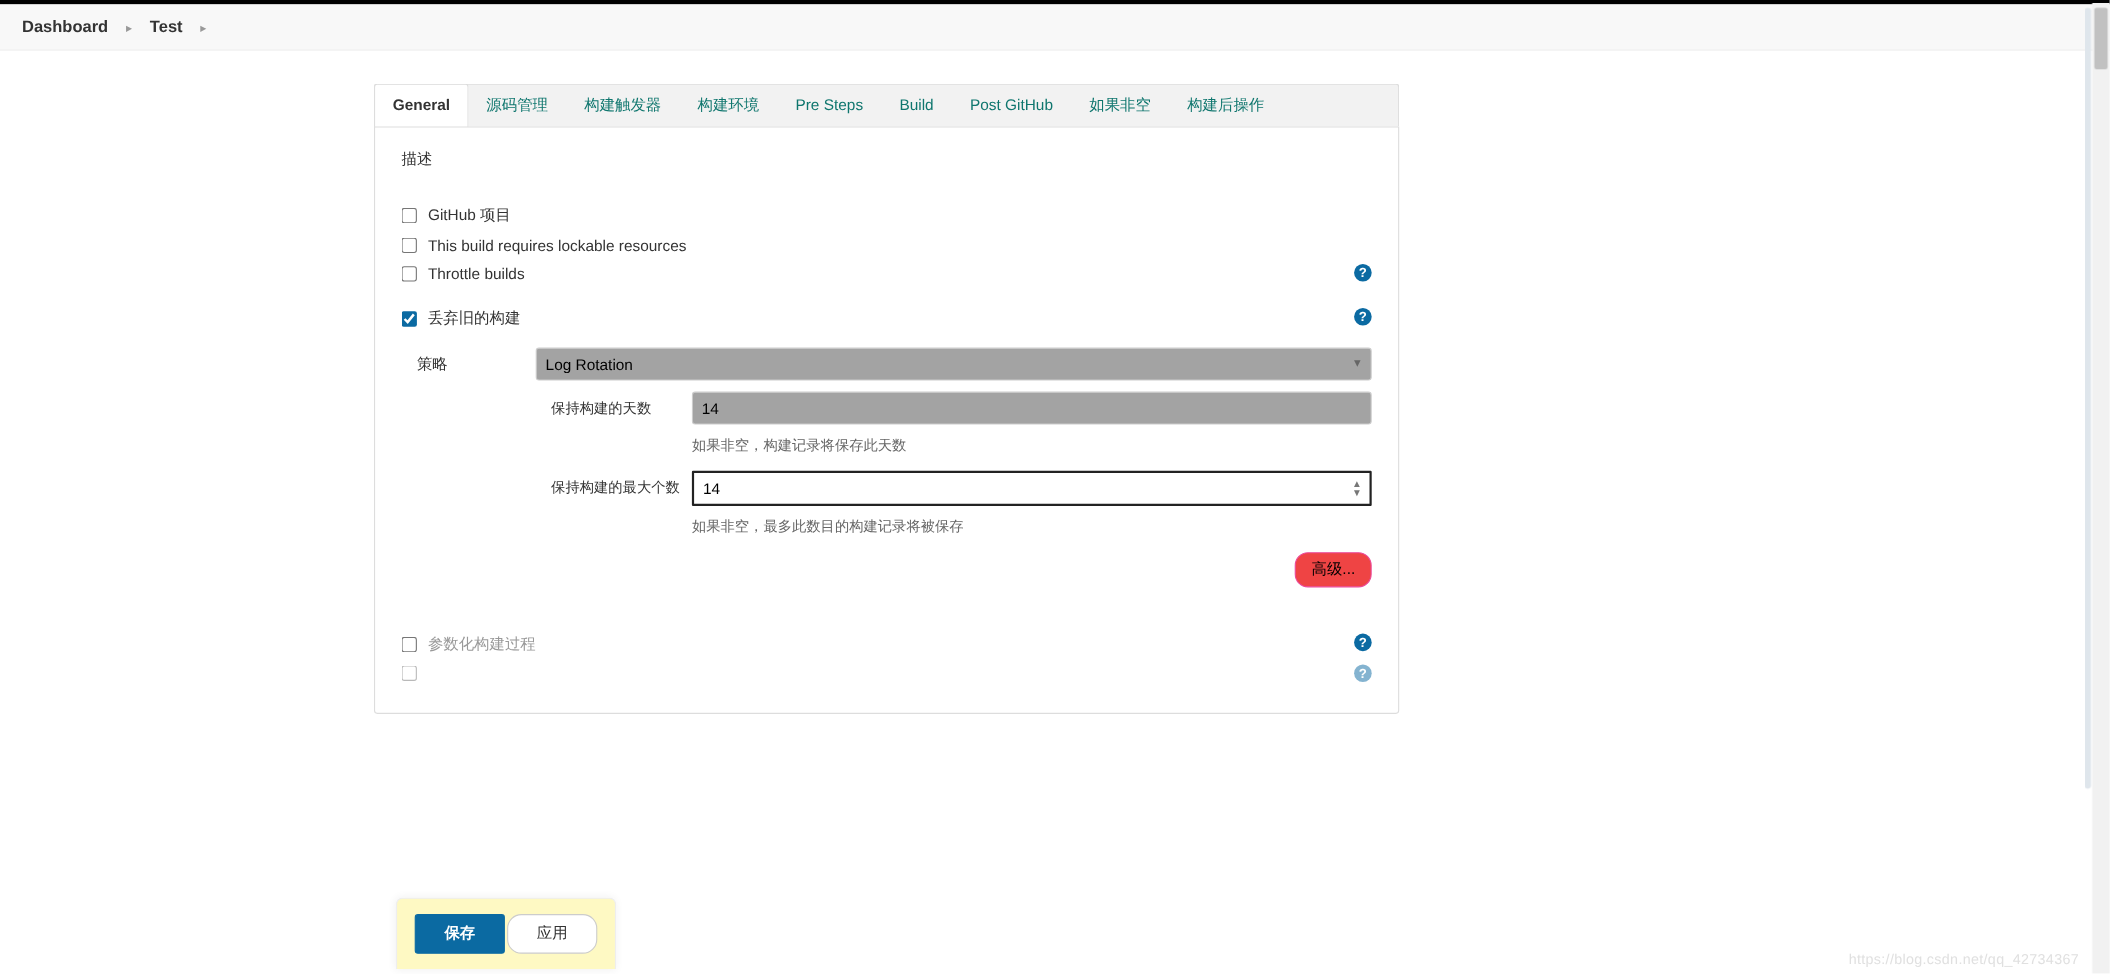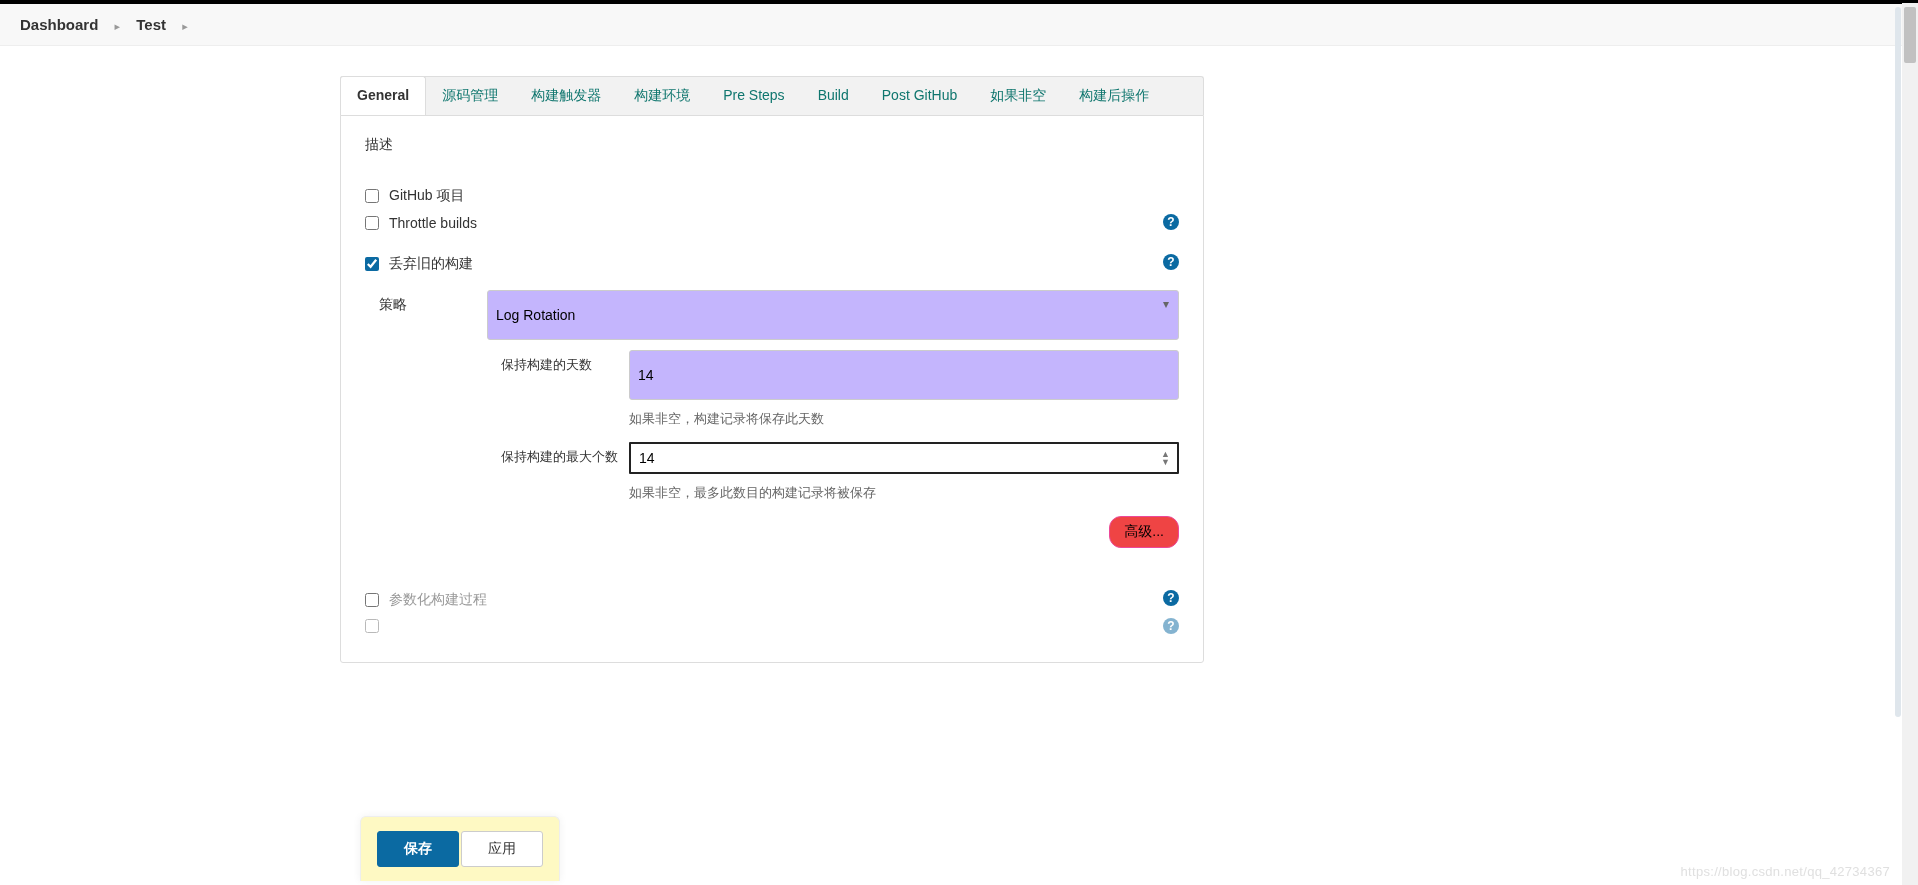--- a/index.html
+++ b/index.html
@@ -1,49 +1,49 @@
 <!DOCTYPE html>
 <html><head>
 <meta charset="utf-8">
 <style>
   * { box-sizing: border-box; margin: 0; padding: 0; }
   body { font-family: -apple-system, BlinkMacSystemFont, "Segoe UI", Arial, sans-serif; background: #fff; font-size: 14px; color: #333; }
   .topbar { height: 4px; background: #000; }
   .breadcrumb { padding: 12px 20px; background: #f8f8f8; border-bottom: 1px solid #eee; font-size: 15px; }
   .breadcrumb a { color: #333; font-weight: 600; text-decoration: none; }
   .breadcrumb .sep { color: #999; margin: 0 12px; font-size: 11px; }
-  .container { width: 864px; margin: 30px auto 0 340px; }
+  .container { width: 932px; margin: 30px auto 0 340px; }
   .tabs { display: flex; background: #f2f2f2; border: 1px solid #ddd; border-bottom: none; border-radius: 3px 3px 0 0; }
   .tab { padding: 10px 16px; color: #0f766e; cursor: pointer; font-size: 14px; border-right: 1px solid transparent; }
   .tab.active { background: #fff; color: #333; font-weight: 600; border: 1px solid #ddd; border-bottom: 1px solid #fff; border-radius: 3px 3px 0 0; margin-bottom: -1px; margin-top: -1px; margin-left: -1px; }
   .panel { border: 1px solid #ddd; padding: 14px 24px 24px 24px; border-radius: 0 0 3px 3px; position: relative; }
   .row { display: flex; margin-bottom: 8px; align-items: flex-start; }
   .label { width: 108px; padding-top: 6px; font-size: 14px; flex-shrink: 0; }
   .labelw { width: 128px; padding-top: 6px; font-size: 13px; text-align: left; flex-shrink: 0; }
   .control { flex: 1; }
   textarea.desc { width: 680px; height: 96px; border: 1px solid #ccc; border-radius: 3px; padding: 6px; font-family: inherit; resize: both; }
   .slider-mark { width: 680px; height: 6px; border-top: 1px solid #ddd; border-left: 1px solid #ddd; border-right: 1px solid #ddd; position: relative; }
   .slider-mark::after { content:""; position:absolute; left:50%; top:-1px; width:30px; height:2px; background:#bbb; transform:translateX(-50%); }
   .subtext { margin-top: 10px; font-size: 14px; color: #555; }
   .subtext a { color: #0b6aa2; text-decoration: none; margin-left: 2px; }
   .checks { margin-top: 28px; }
   .check-row { display: flex; align-items: center; padding: 5px 0; position: relative; }
   .check-box { width: 14px; height: 14px; margin-right: 10px; accent-color: #0b6aa2; }
   .check-label { font-size: 14px; }
   .help { position: absolute; right: 0; top: 4px; width: 16px; height: 16px; background: #0b6aa2; color: #fff; border-radius: 50%; font-size: 12px; font-weight: bold; display: flex; align-items: center; justify-content: center; cursor: pointer; }
   .indent { margin-left: 14px; margin-top: 12px; }
   .indent .row { margin-bottom: 10px; }
-  select.full, input.textin { width: 100%; padding: 16px 8px; border: 1px solid #ccc; border-radius: 3px; font-size: 14px; background: #c4b5fd; font-family:inherit; }
+  select.full, input.textin { width: 100%; padding: 6px 8px; border: 1px solid #ccc; border-radius: 3px; font-size: 14px; background: #a3a3a3; font-family:inherit; }
   input.spin { width: 100%; padding: 6px 8px; border: 2px solid #222; border-radius: 1px; font-size: 14px; }
   .hint { color: #666; font-size: 13px; margin: 8px 0 14px 0; }
   .adv { text-align: right; margin-top: 8px; }
   .adv button { padding: 6px 14px; border: 1px solid #ec4899; background: #ef4444; border-radius: 12px; cursor: pointer; font-size: 14px; }
   .button-bar { position: fixed; left: 360px; bottom: 4px; padding: 14px 16px; background: #fef9c3; border: 1px solid #eee; border-bottom: none; border-radius: 6px 6px 0 0; box-shadow: 0 0 8px rgba(0,0,0,0.06); display: flex; gap: 2px; }
   .btn-save { background: #0b6aa2; color: #fff; border: 1px solid #0b6aa2; padding: 8px 26px; border-radius: 3px; font-size: 14px; cursor: pointer; font-weight: 600; }
-  .btn-apply { background: #fff; color: #333; border: 1px solid #ccc; padding: 8px 26px; border-radius: 3px; font-size: 14px; cursor: pointer; }
+  .btn-apply { background: #fff; color: #333; border: 1px solid #ccc; padding: 8px 26px; border-radius: 13px; font-size: 14px; cursor: pointer; }
   .scrollbar-r { position: fixed; right: 0; top: 3px; bottom: 0; width: 16px; background: #f1f1f1; }
   .scrollbar-r .thumb { position: absolute; left: 2px; right: 2px; top: 4px; height: 56px; background: #c1c1c1; border-radius: 2px; }
   .outer-scroll { position: fixed; right: 17px; top: 3px; bottom: 0; width: 6px; background: transparent; }
   .outer-scroll .thumb2 { position:absolute; top:4px; height:710px; left:0; right:0; background:#dfe6ec; border-radius:3px; }
   .watermark { position: fixed; right: 28px; bottom: 6px; color: #e0e0e0; font-size: 13px; letter-spacing: 0.3px; }
   .cut { color: #999; font-size: 13px; margin-top: 38px; }
   .sel-wrap { position:relative; }
   .sel-wrap::after { content:"▾"; position:absolute; right:10px; top:7px; color:#666; font-size:12px; pointer-events:none; }
   .num-wrap { position:relative; }
   .num-wrap .spinctl { position:absolute; right:4px; top:4px; bottom:4px; width:14px; display:flex; flex-direction:column; justify-content:center; color:#777; font-size:9px; line-height:8px; }
@@ -76,20 +76,24 @@
   <div class="panel">
 
     <div class="row">
       <div class="label">描述</div>
     </div>
 
     <div class="checks">
       <div class="check-row">
         <input type="checkbox" class="check-box" style="">
         <span class="check-label">GitHub 项目</span>
+      </div>
+      <div class="check-row">
+        <input type="checkbox" class="check-box" style="">
+        <span class="check-label">This build requires lockable resources</span>
       </div>
       <div class="check-row">
         <input type="checkbox" class="check-box" style="">
         <span class="check-label">Throttle builds</span>
         <span class="help">?</span>
       </div>
     </div>
 
     <div style="margin-top:14px">
       <div class="check-row">

